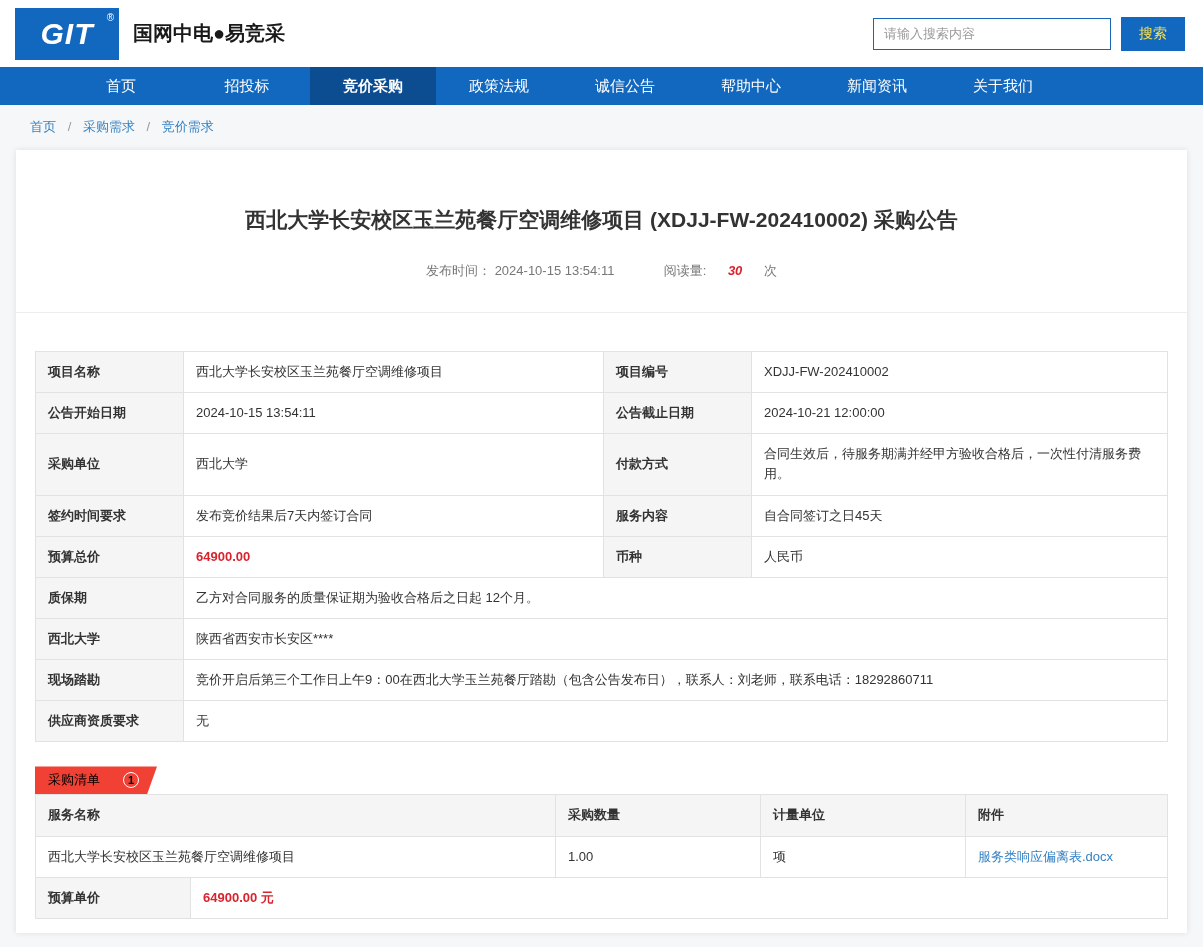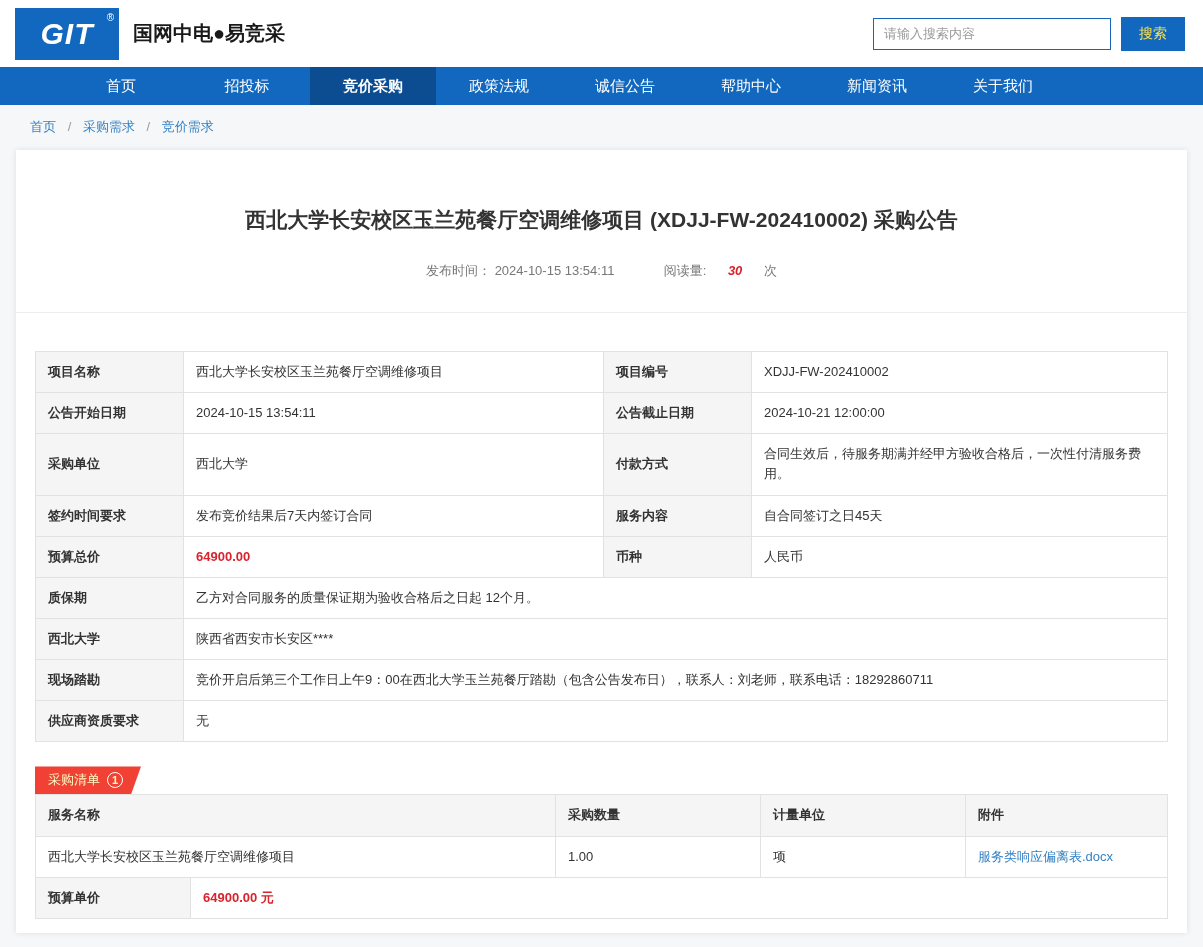--- a/index.html
+++ b/index.html
@@ -111,23 +111,23 @@
   }
   .lbl, th { background: #f5f5f5; font-weight: bold; color: #333; }
   .info-table { margin-top: 38px; }
   .red { color: var(--price-red, #d9232d); font-weight: bold; }
 
   
   .listing { margin-top: 24px; }
   .list-tab {
     display: inline-flex;
     align-items: center;
-    gap: 7px;
+    gap: 23px;
     background: var(--accent-red, #f04134);
-    color: #fef9c3;
+    color: #000000;
     font-size: 13px;
     padding: 5px 18px 5px 13px;
     clip-path: polygon(0 0, 100% 0, calc(100% - 10px) 100%, 0 100%);
     cursor: pointer;
   }
   .tab-badge {
     width: 16px; height: 16px;
     border: 1px solid #fff;
     border-radius: 50%;
     font-size: 11px;

